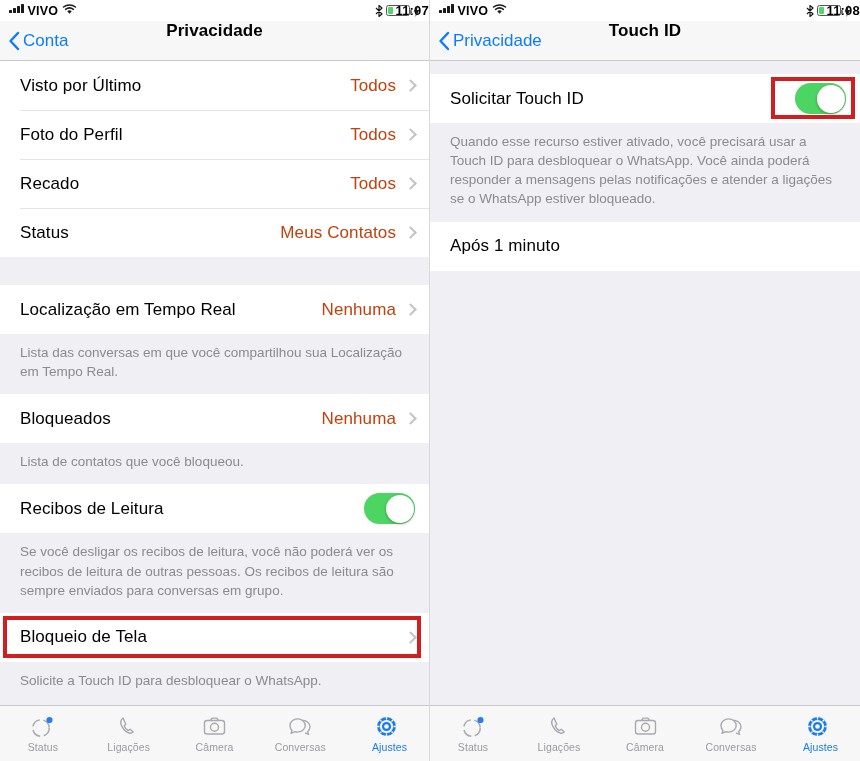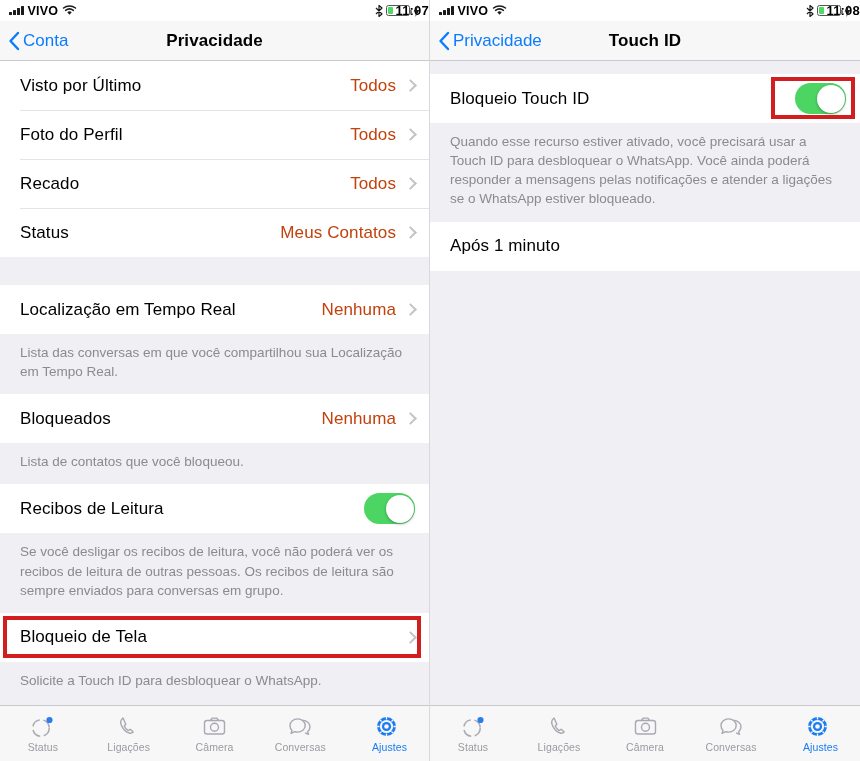--- a/index.html
+++ b/index.html
@@ -22,21 +22,21 @@
   
   .statusbar {
     height: 21px; flex: 0 0 21px;
     background: #ffffff;
     display: flex; align-items: center;
     padding: 0 9px;
     font-size: 12px; font-weight: bold;
     color: #000;
     position: relative;
   }
-  .sb-left { display: flex; align-items: center; gap: 4px; }
+  .sb-left { display: flex; gap: 4px; }
   .sb-carrier { font-size: 12.5px; font-weight: bold; letter-spacing: .2px; }
   .sb-center {
     position: absolute; left: 0; right: 0; text-align: right;
     font-size: 13px; font-weight: bold; letter-spacing: .2px;
   }
   .sb-right {
     margin-left: auto; display: flex; align-items: center; gap: 3px;
     position: relative; z-index: 2;
   }
   .bars { display: flex; align-items: flex-end; gap: 1.5px; height: 9px; }
@@ -54,21 +54,21 @@
     content: ""; position: absolute; right: -3px; top: 3.5px;
     width: 2px; height: 4px; background: #777; border-radius: 0 1px 1px 0;
   }
   .batt-fill { height: 7px; background: #4cd964; border-radius: 1px; }
 
   
   .navbar {
     height: 40px; flex: 0 0 40px;
     background: #f7f7f8;
     border-bottom: 1px solid #c9c9cd;
-    display: flex; align-items: center;
+    display: flex; 
     position: relative;
     padding: 0 8px;
   }
   .nav-back {
     display: flex; align-items: center; gap: 3px;
     color: #0a7cff; font-size: 17px;
     position: relative; z-index: 2;
     cursor: pointer;
   }
   .nav-title {
@@ -347,21 +347,21 @@
         <span>Privacidade</span>
       </div>
       <div class="nav-title">Touch ID</div>
     </div>
 
     <div class="content">
       <div class="gap small"></div>
 
       <div class="group" style="position:relative">
         <div class="row">
-          <span class="row-label">Bloqueio Touch ID</span>
+          <span class="row-label">Solicitar Touch ID</span>
           <span class="toggle">
               <span class="knob"></span>
             </span>
         </div>
         <div class="hl-row" style="right:5px; top:3px; width:84px; height:42px;"></div>
       </div>
       <div class="footnote">Quando esse recurso estiver ativado, você precisará usar a Touch ID para desbloquear o WhatsApp. Você ainda poderá responder a mensagens pelas notificações e atender a ligações se o WhatsApp estiver bloqueado.</div>
 
       <div class="group">
         <div class="row">

